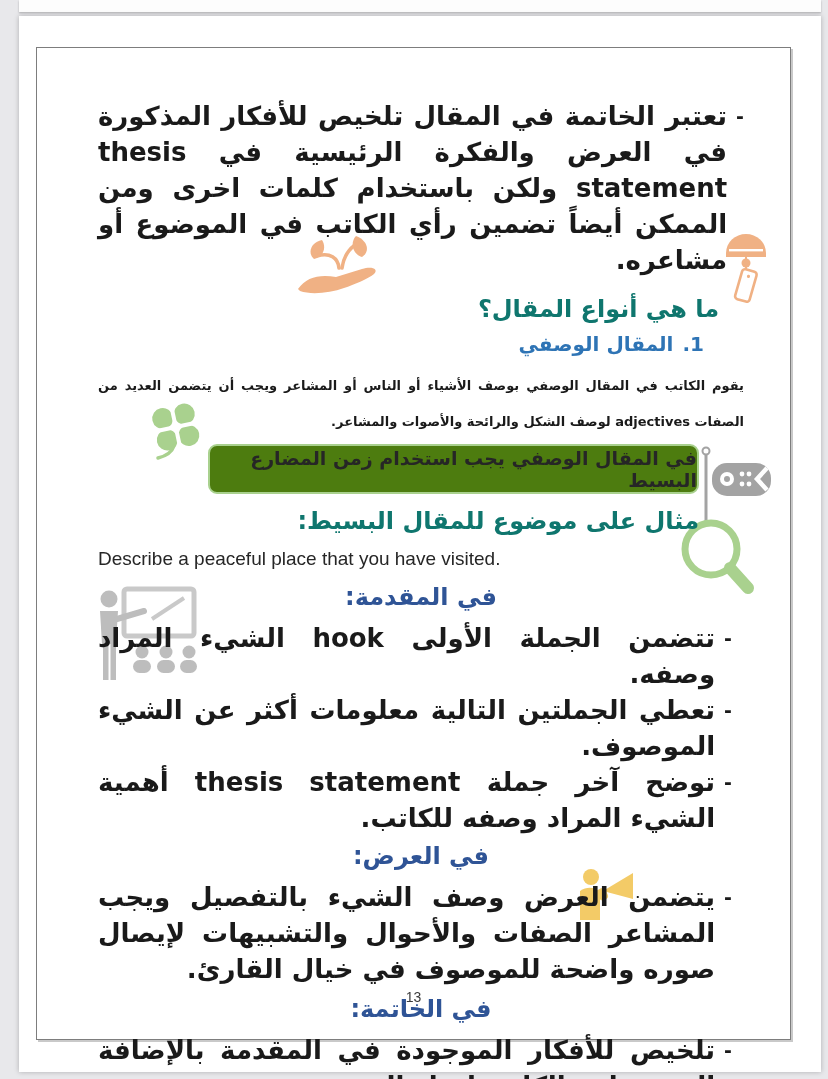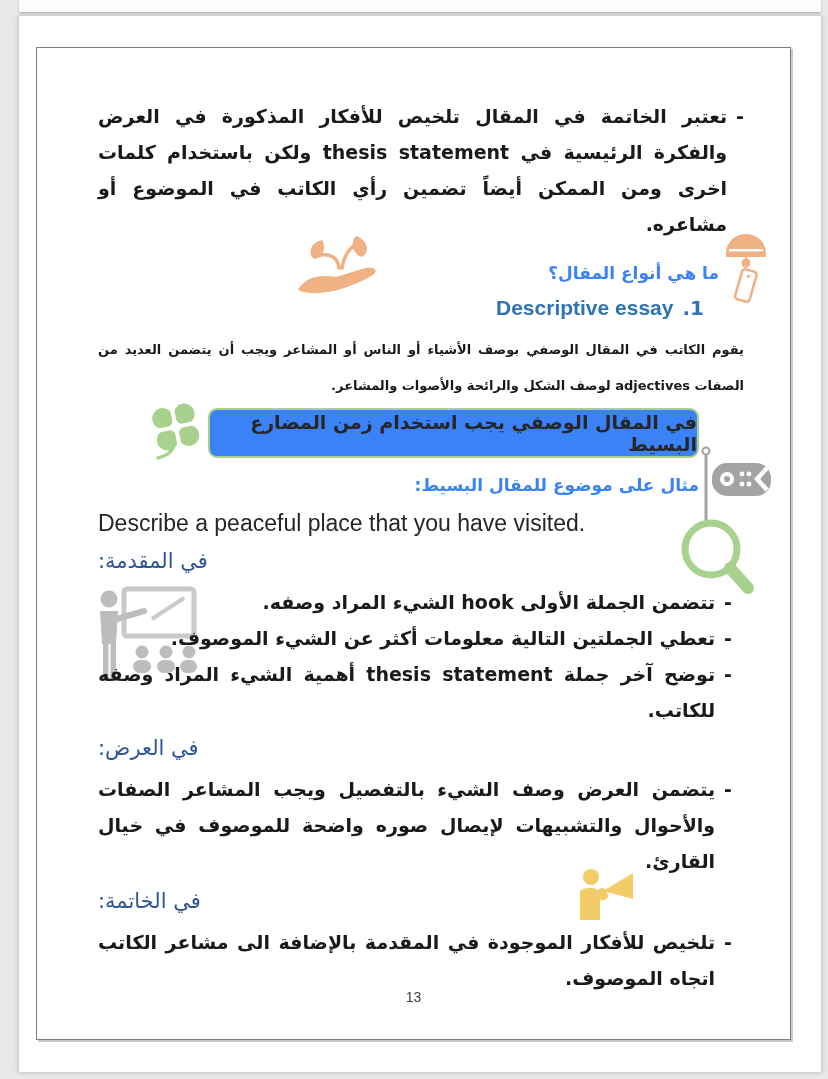--- a/index.html
+++ b/index.html
@@ -21,43 +21,43 @@
     border:1px solid #7d7d7d;box-shadow:2px 2px 0 #c9c9c9;
   }
   .content{
     position:absolute;top:0;left:0;right:0;bottom:0;
     padding:50px 46px 0 61px;direction:rtl;color:#1a1a1a;
   }
   .txt-layer{position:relative;z-index:2;}
   .para{font-size:13px;line-height:36px;font-weight:700;text-align:justify;}
   .dash-row{display:flex;gap:9px;align-items:flex-start;}
   .dash{flex:0 0 auto;font-size:19px;line-height:36px;font-weight:700;}
-  .dash-txt{flex:1 1 auto;font-size:19px;line-height:36px;font-weight:700;text-align:justify;}
-  .h-red{color:#3b82f6;font-size:17px;line-height:30px;font-weight:700;text-align:right;position:relative;z-index:2;}
+  .dash-txt{flex:1 1 auto;font-size:26px;line-height:36px;font-weight:700;text-align:justify;}
+  .h-red{color:#0f766e;font-size:24px;line-height:30px;font-weight:700;text-align:right;position:relative;z-index:2;}
   .h-types{margin:16px 25px 0 0;}
   .h-example{margin:12px 45px 0 0;}
   .h-how{margin:14px -5px 0 0;}
-  .h-blue{color:#2f5496;font-size:21px;line-height:28px;font-weight:400;text-align:left;position:relative;z-index:2;}
+  .h-blue{color:#2f5496;font-size:24px;line-height:28px;font-weight:700;text-align:center;position:relative;z-index:2;}
   .essay-row{
     display:flex;gap:9px;align-items:baseline;
     margin:8px 40px 0 0;color:#2e74b5;font-weight:700;position:relative;z-index:2;
   }
   .essay-num{font-size:20px;}
   .essay-ar{font-size:20px;}
   .essay-en{font-size:21px;direction:ltr;font-family:"Liberation Sans","DejaVu Sans",sans-serif;}
   .para2{margin-top:12px;}
   .tip-row{margin:4px 45px 0 0;}
   .tip-box{
     width:487px;height:46px;border:2px solid #a9d18e;border-radius:9px;
     display:flex;align-items:center;justify-content:center;
-    font-size:19px;font-weight:700;color:#262626;background:#3b82f6;
+    font-size:19px;font-weight:700;color:#262626;background:#4d7c0f;
     position:relative;z-index:2;
   }
   .example-sentence{
-    direction:ltr;text-align:left;font-size:23px;line-height:28px;color:#262626;
+    direction:ltr;text-align:left;font-size:19px;line-height:28px;color:#262626;
     margin-top:9px;font-family:"Liberation Sans","DejaVu Sans",sans-serif;
     position:relative;z-index:2;
   }
   .sec-intro{margin-top:10px;}
   .bullets{margin:9px 12px 0 0;position:relative;z-index:2;}
   .sec-body{margin-top:6px;}
   .sec-conclusion{margin-top:8px;}
   .page-num{
     position:absolute;left:0;right:0;top:941px;text-align:center;
     font-size:14px;color:#3b3b3b;z-index:2;
@@ -84,21 +84,21 @@
 
       <div class="dash-row txt-layer">
         <span class="dash">-</span>
         <div class="dash-txt">تعتبر الخاتمة في المقال تلخيص للأفكار المذكورة في العرض والفكرة الرئيسية في thesis statement ولكن باستخدام كلمات اخرى ومن الممكن أيضاً تضمين رأي الكاتب في الموضوع أو مشاعره.</div>
       </div>
 
       <div class="h-red h-types">ما هي أنواع المقال؟</div>
 
       <div class="essay-row">
         <span class="essay-num">1.</span>
-        <span class="essay-en">Descriptive essay</span>
+        <span class="essay-ar">المقال الوصفي</span>
       </div>
 
       <div class="para para2 txt-layer">يقوم الكاتب في المقال الوصفي بوصف الأشياء أو الناس أو المشاعر ويجب أن يتضمن العديد من الصفات adjectives لوصف الشكل والرائحة والأصوات والمشاعر.</div>
 
       <div class="tip-row">
         <div class="tip-box">
           <span>في المقال الوصفي يجب استخدام زمن المضارع البسيط</span>
         </div>
       </div>
 

